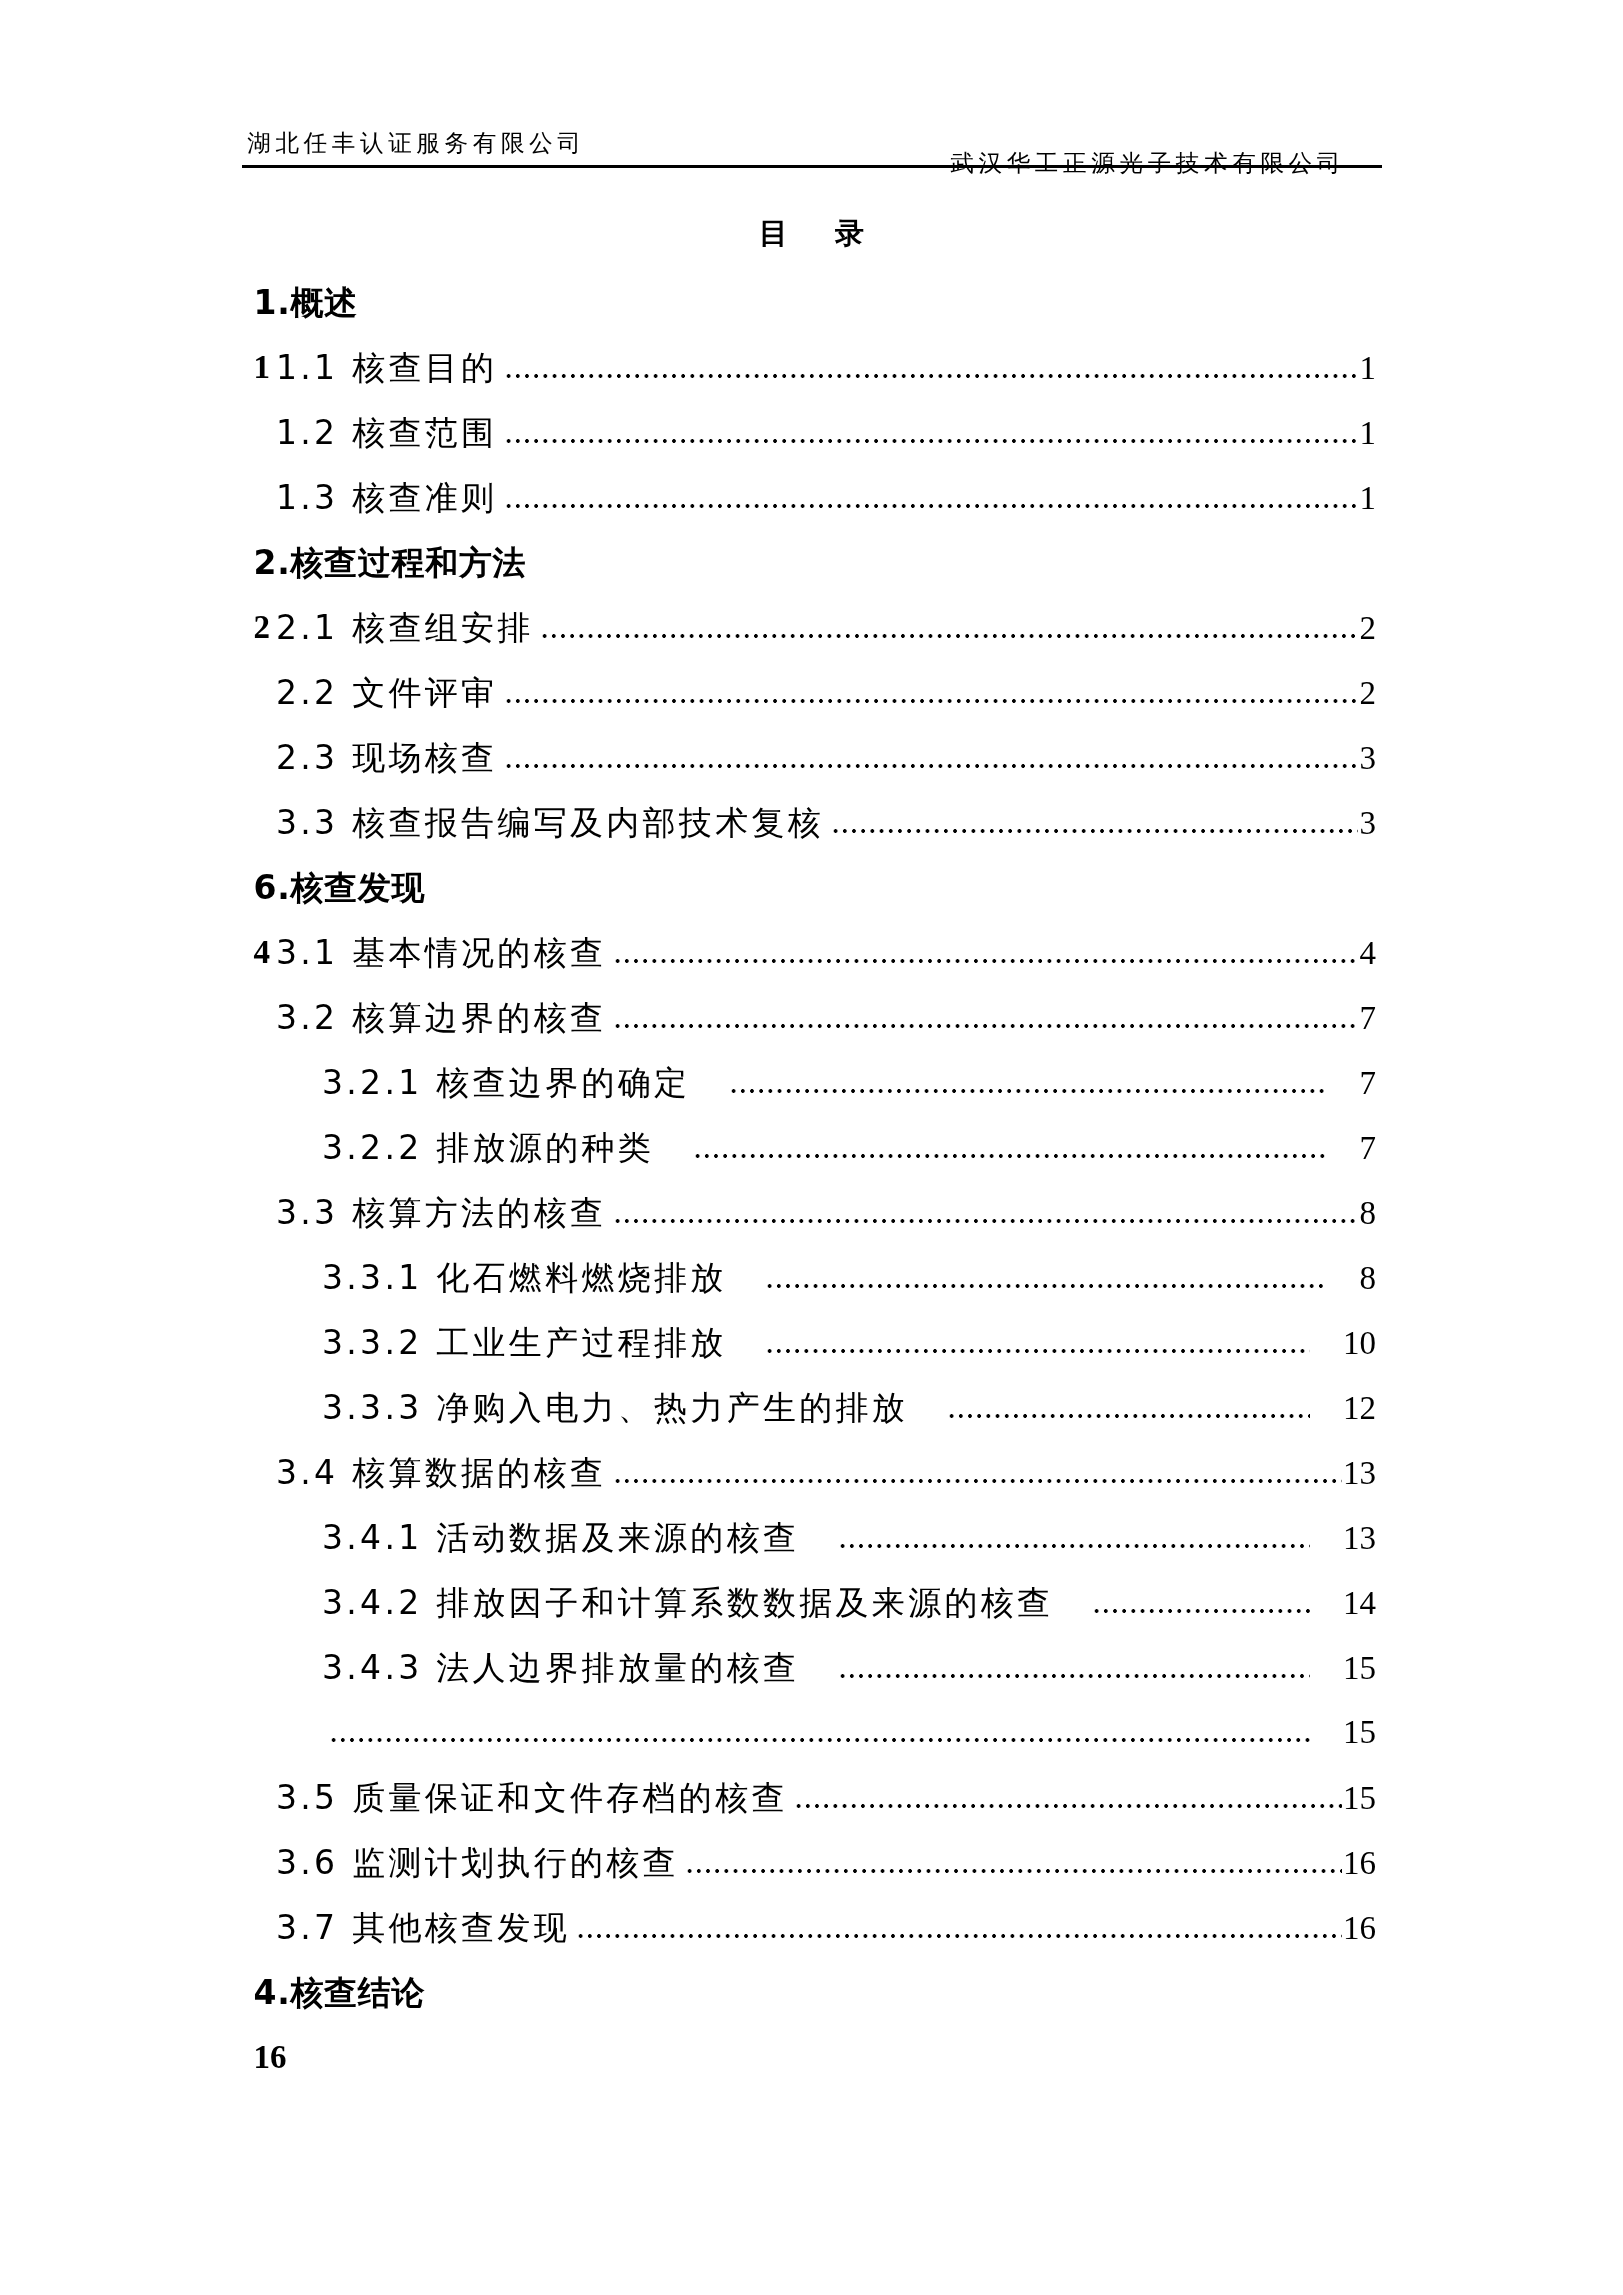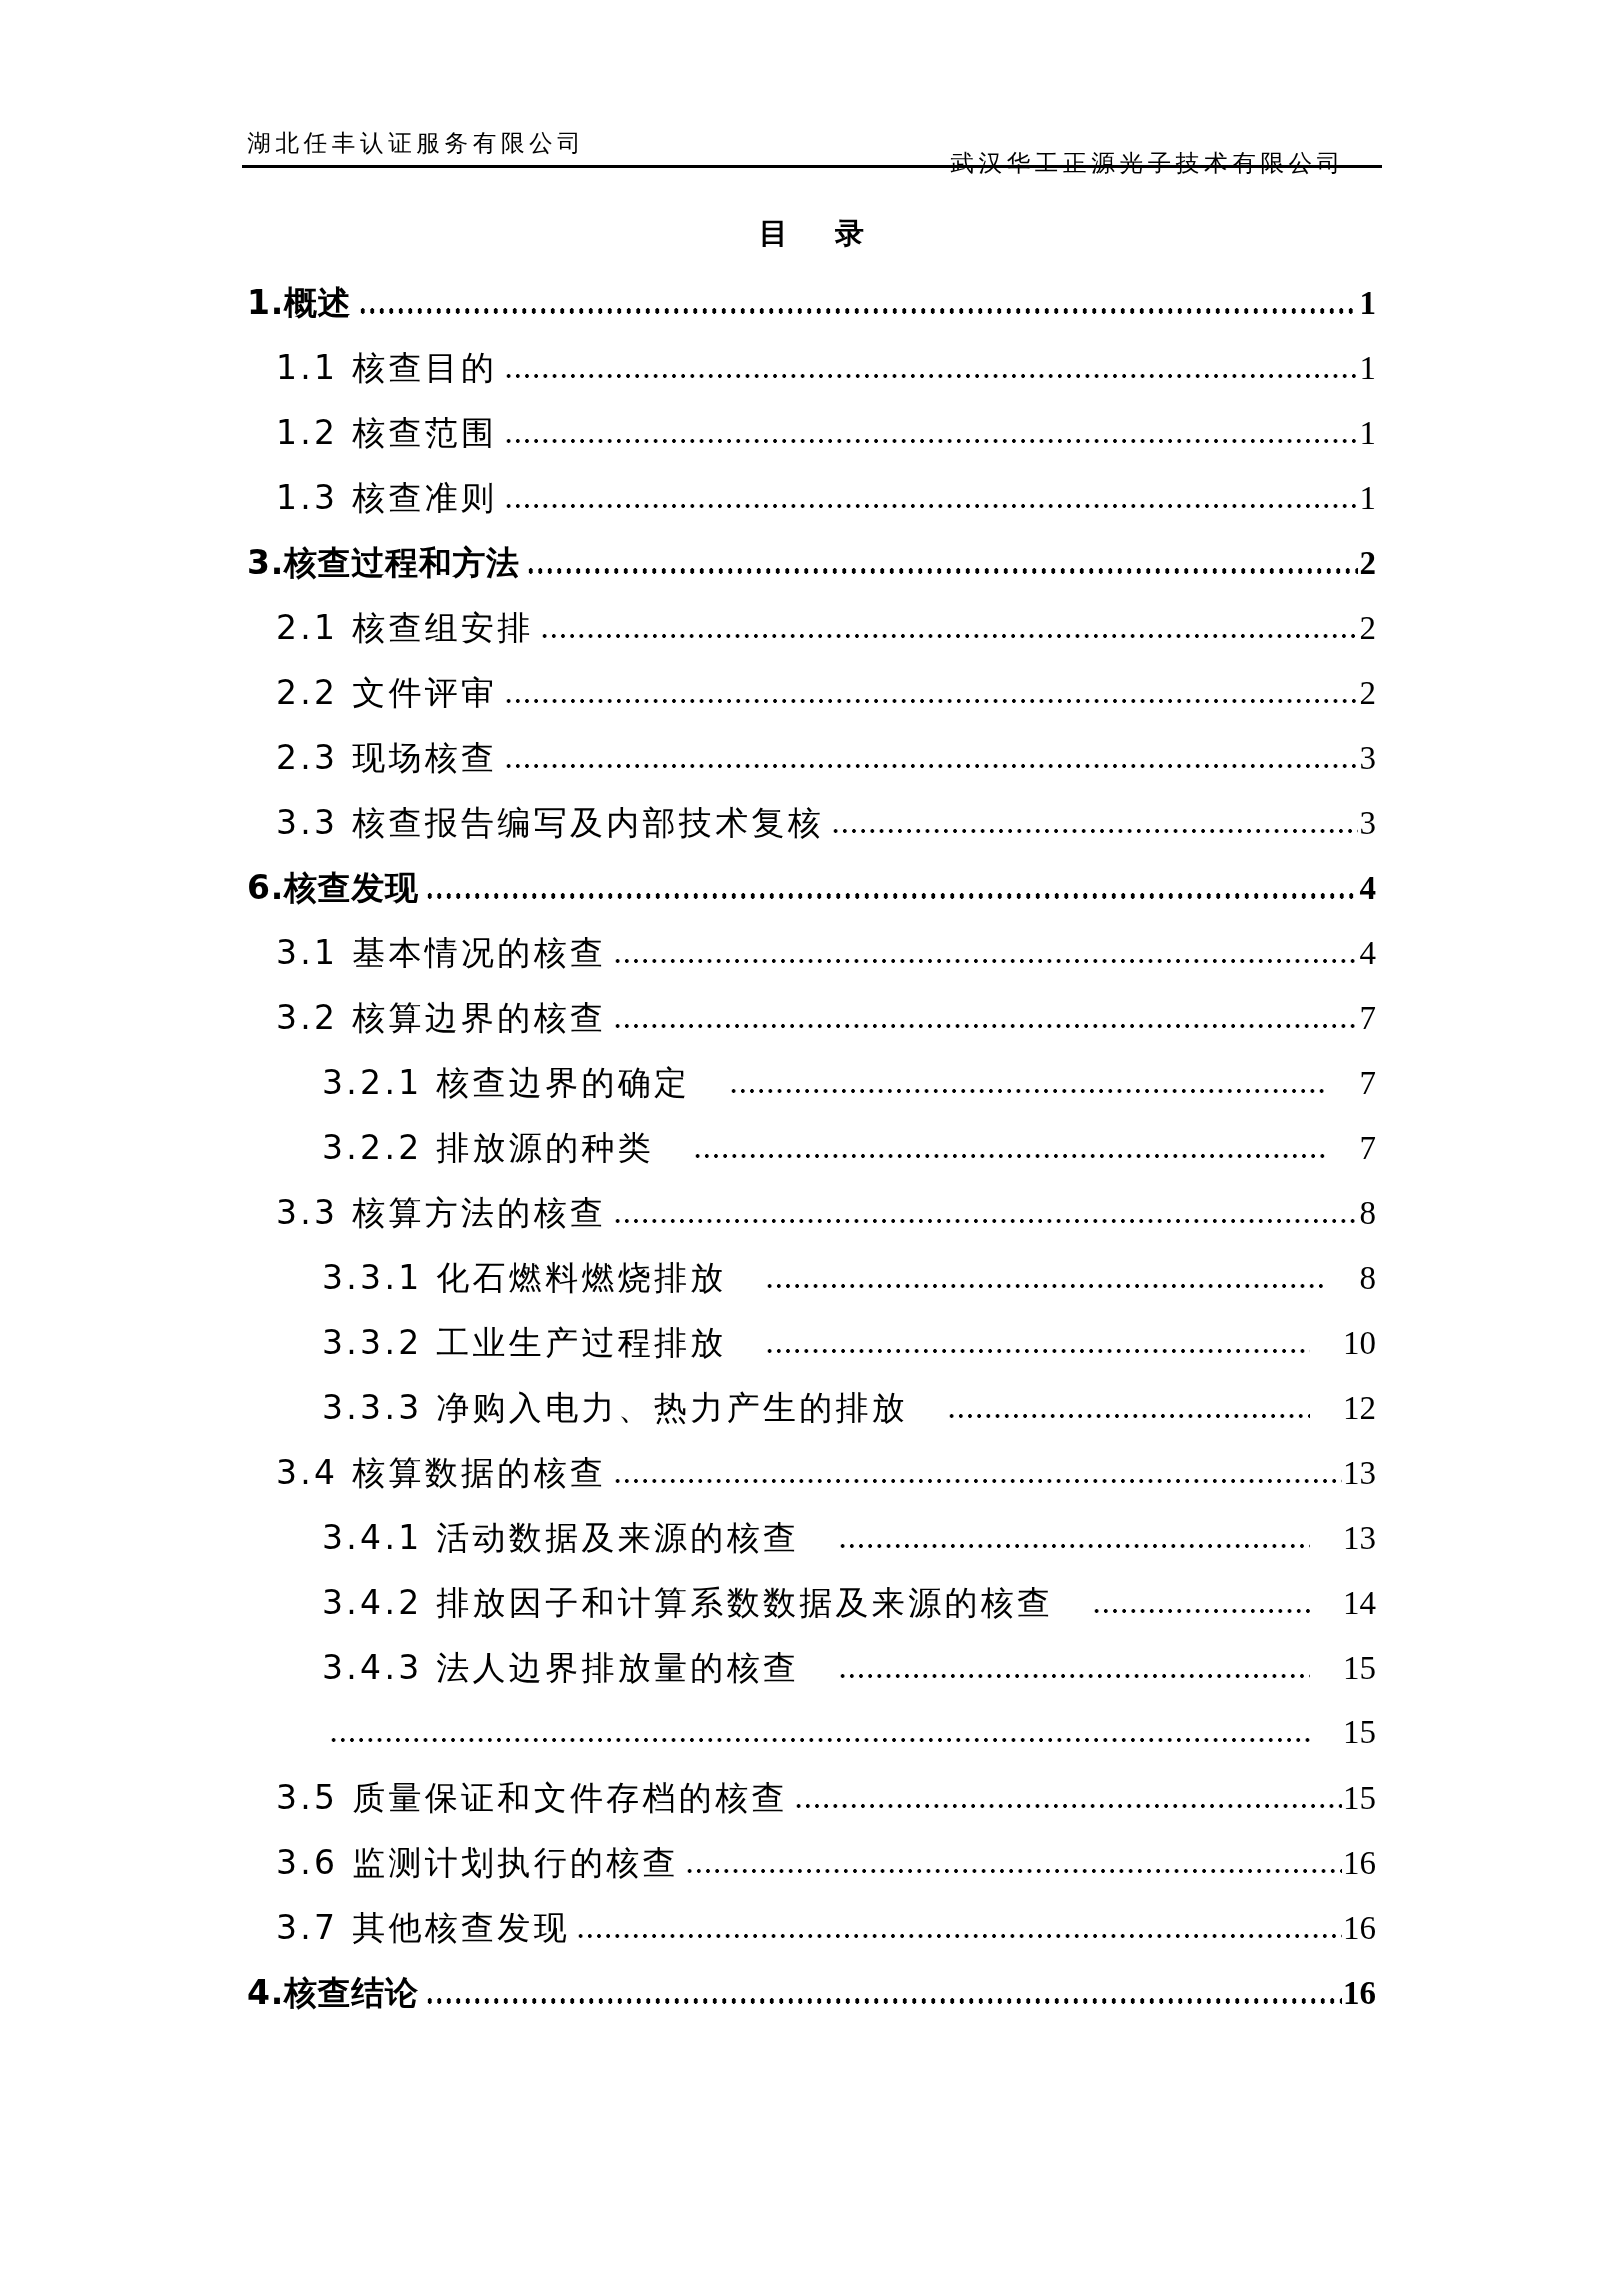--- a/index.html
+++ b/index.html
@@ -65,21 +65,21 @@
       list-style: none;
     }
     .toc-row {
       display: flex;
       align-items: baseline;
       height: 65px;
       line-height: 65px;
       white-space: nowrap;
       font-size: 33px;
     }
-    .toc-row.level-1 { padding-left: 0; font-weight: bold; }
+    .toc-row.level-1 { padding-left: 0; font-weight: bold; flex-direction: column; }
     .toc-row.level-2 { padding-left: 29px; justify-content: space-between; }
     .toc-row.level-3 { padding-left: 75px; gap: 32px; }
     .toc-label {
       flex: 0 0 auto;
       font-family: "DejaVu Sans", "Liberation Sans", sans-serif;
     }
     .toc-row.level-1 .toc-label {
       letter-spacing: 0.7px;
     }
     .toc-row.level-2 .toc-label,
@@ -137,21 +137,21 @@
       <span class="toc-label">1.2 核查范围</span>
       <span class="toc-leader"></span>
       <span class="toc-page">1</span>
     </li>
   <li class="toc-row level-2">
       <span class="toc-label">1.3 核查准则</span>
       <span class="toc-leader"></span>
       <span class="toc-page">1</span>
     </li>
   <li class="toc-row level-1">
-      <span class="toc-label">3.核查过程和方法</span>
+      <span class="toc-label">2.核查过程和方法</span>
       <span class="toc-leader"></span>
       <span class="toc-page">2</span>
     </li>
   <li class="toc-row level-2">
       <span class="toc-label">2.1 核查组安排</span>
       <span class="toc-leader"></span>
       <span class="toc-page">2</span>
     </li>
   <li class="toc-row level-2">
       <span class="toc-label">2.2 文件评审</span>

